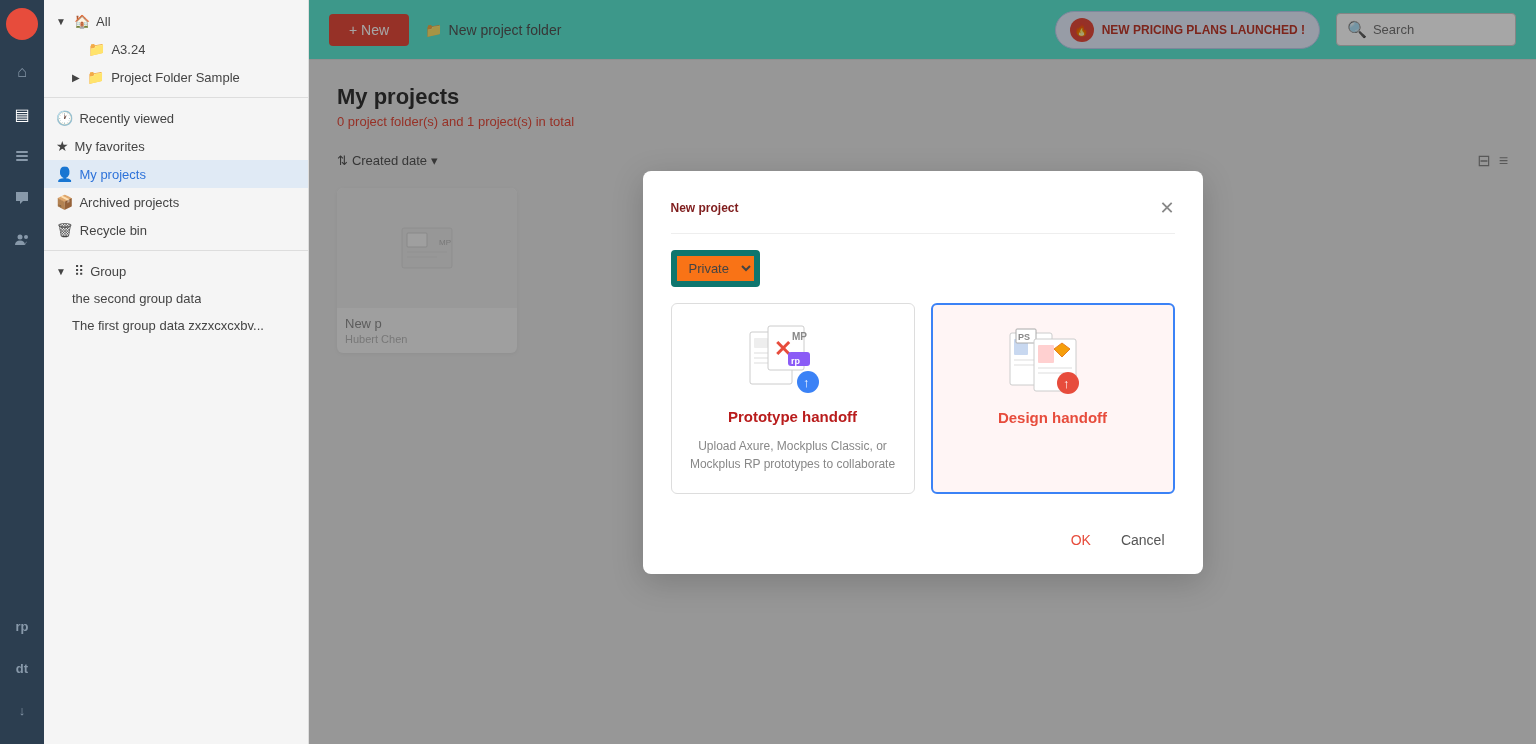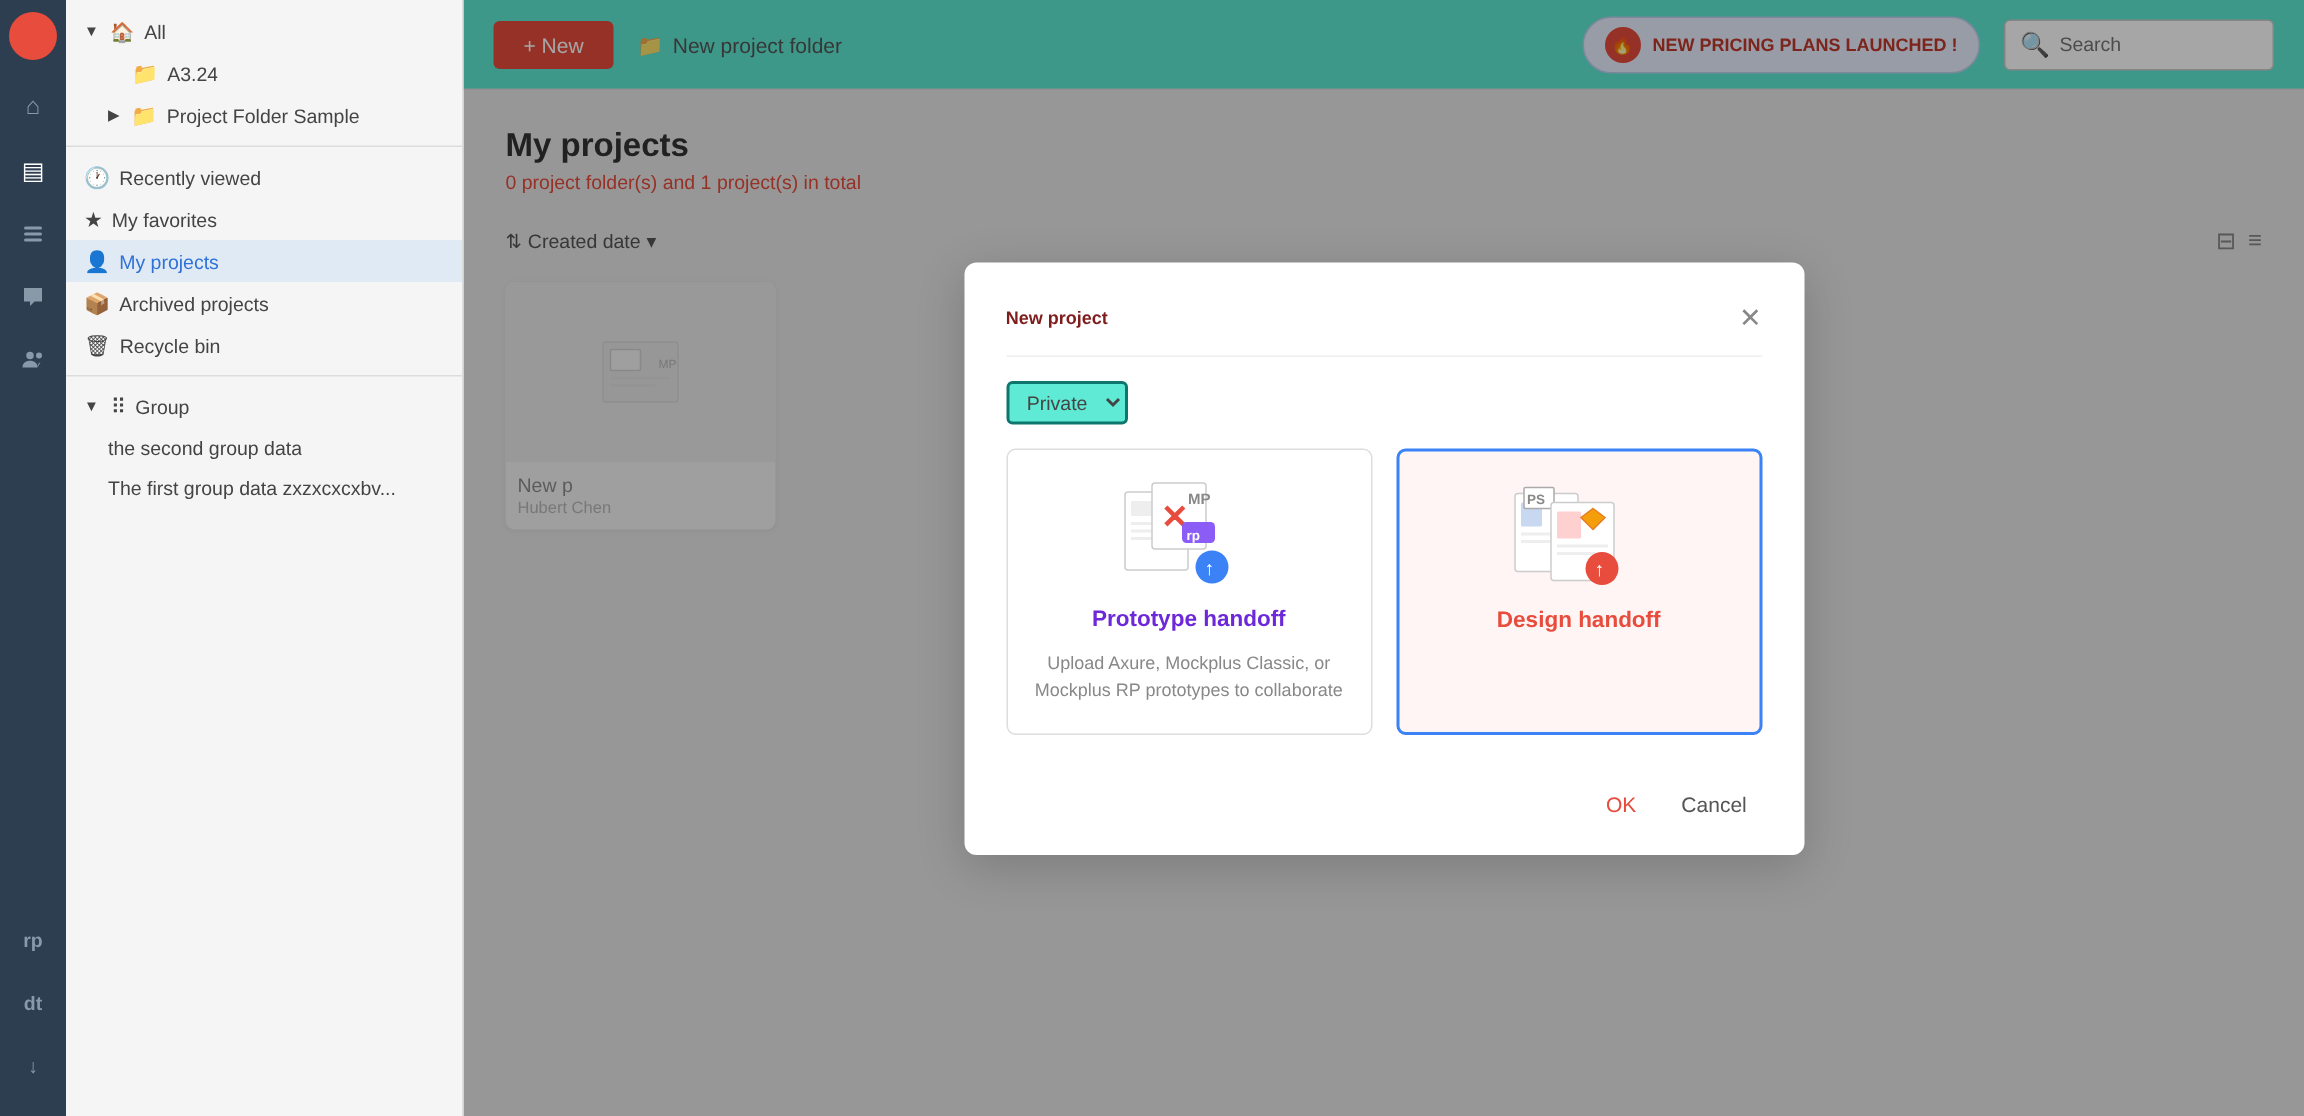--- a/index.html
+++ b/index.html
@@ -249,26 +249,26 @@
     .dialog-divider { height: 1px; background: #eee; margin-bottom: 16px; }
     .privacy-selector {
       display: flex;
       align-items: center;
       gap: 6px;
       margin-bottom: 16px;
       font-size: 13px;
       color: #444;
     }
     .privacy-select {
-      border: 2px solid #0f766e;
+      border: 6px solid #0f766e;
       border-radius: 4px;
       padding: 4px 8px;
       font-size: 13px;
       color: #444;
-      background: #5eead4;
+      background: #f97316;
       cursor: pointer;
     }
 
     .project-type-grid {
       display: grid;
       grid-template-columns: 1fr 1fr;
       gap: 16px;
       margin-bottom: 24px;
     }
     .project-type-card {
@@ -282,21 +282,21 @@
       align-items: center;
       gap: 12px;
     }
     .project-type-card.selected {
       border: 2px solid #3b82f6;
       background: #fff5f5;
     }
     .project-type-name {
       font-size: 15px;
       font-weight: 600;
-      color: #6d28d9;
+      color: #b91c1c;
     }
     .project-type-card.selected .project-type-name { color: #e74c3c; }
     .project-type-desc {
       font-size: 12px;
       color: #888;
       line-height: 1.5;
     }
 
     .dialog-footer {
       display: flex;

